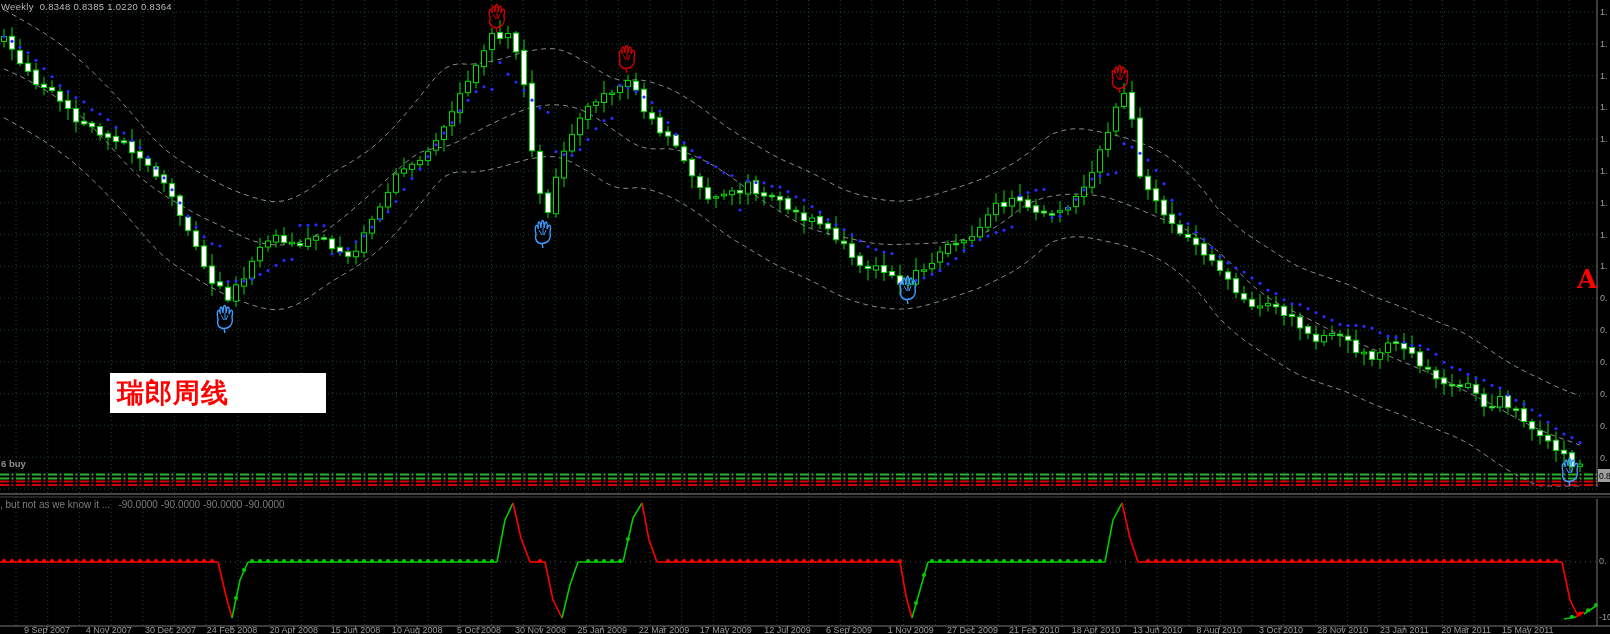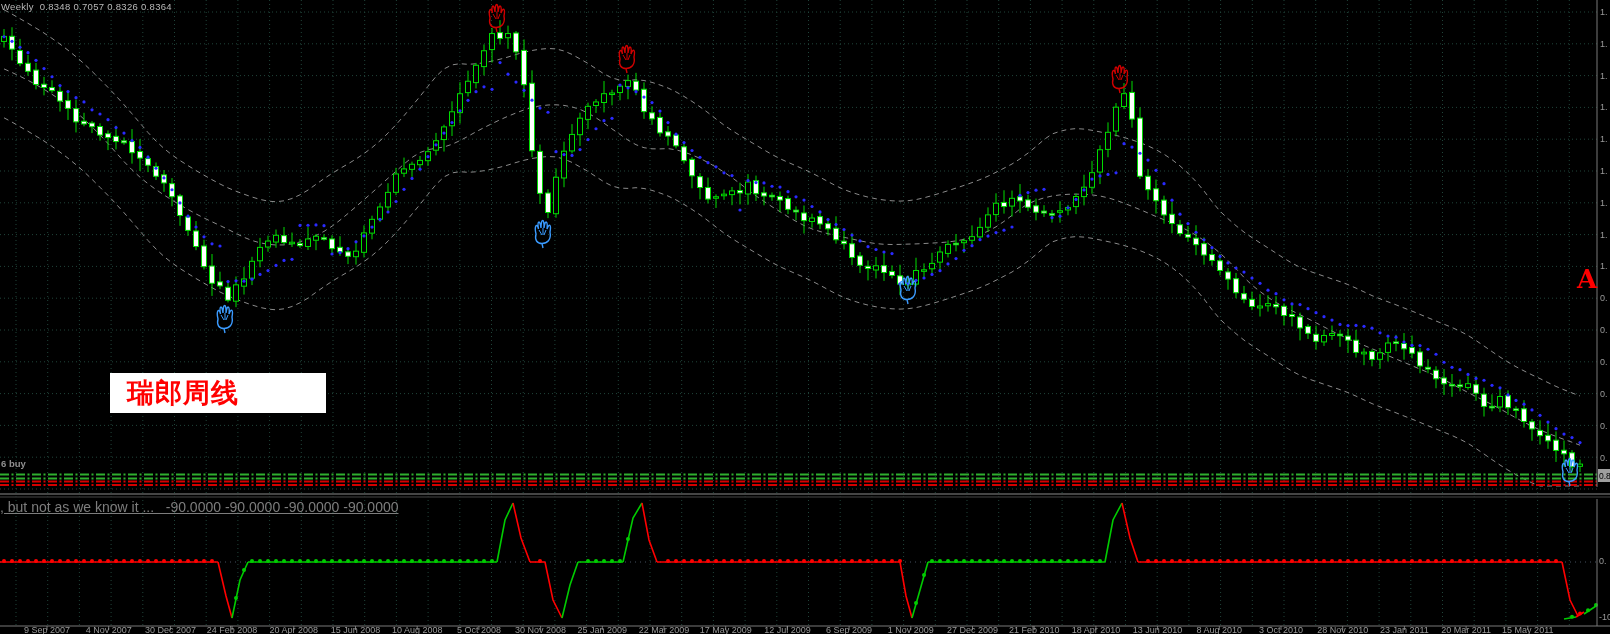--- a/index.html
+++ b/index.html
@@ -2,25 +2,25 @@
 <html><head>
 <meta charset="utf-8">
 <style>
   html,body{margin:0;padding:0;background:#000;}
   #stage{position:relative;width:1610px;height:634px;background:#000;overflow:hidden;
          font-family:"Liberation Sans",sans-serif;}
   #chart-svg{position:absolute;left:0;top:0;}
   .ohlc{position:absolute;left:1px;top:1px;font-size:9.5px;color:#b9b9b9;letter-spacing:.3px;white-space:pre;}
   .trade{position:absolute;left:1px;top:458px;font-size:9.5px;color:#8f8f8f;font-weight:bold;}
   .annot{position:absolute;left:110px;top:373px;width:216px;height:40px;background:#fff;}
-  .annot span{display:block;font-weight:bold;font-size:27px;line-height:40px;padding-left:17px;
+  .annot span{display:block;font-weight:bold;font-size:27px;line-height:40px;padding-left:7px;
               color:#f00;letter-spacing:1px;white-space:nowrap;overflow:hidden;}
   .amark{position:absolute;left:1577px;top:264px;font-family:"DejaVu Serif",serif;
          font-weight:bold;font-size:26px;color:#ff0000;}
-  .indhead{position:absolute;left:0px;top:499px;font-size:14px;color:#7d7d7d;white-space:pre;text-decoration:underline;}
+  .indhead{position:absolute;left:0px;top:499px;font-size:10px;color:#7d7d7d;white-space:pre;}
   .splitter{position:absolute;left:0;top:492px;width:1610px;height:7px;background:transparent;}
   .tax{position:absolute;left:0;top:620px;width:1610px;height:14px;}
   .pax{position:absolute;left:1597px;top:0;width:13px;height:620px;}
   svg text{font-family:"Liberation Sans",sans-serif;}
 </style>
 </head>
 <body>
 
 <div id="stage">
   <svg id="chart-svg" width="1610" height="634">
@@ -1813,21 +1813,21 @@
         <line x1="1342.7" y1="626" x2="1342.7" y2="630" stroke="#787878" stroke-width="1"></line>
         <text x="1342.7" y="633" fill="#9a9a9a" font-size="9px" text-anchor="middle">28 Nov 2010</text>
         <line x1="1404.4" y1="626" x2="1404.4" y2="630" stroke="#787878" stroke-width="1"></line>
         <text x="1404.4" y="633" fill="#9a9a9a" font-size="9px" text-anchor="middle">23 Jan 2011</text>
         <line x1="1466.1000000000001" y1="626" x2="1466.1000000000001" y2="630" stroke="#787878" stroke-width="1"></line>
         <text x="1466.1000000000001" y="633" fill="#9a9a9a" font-size="9px" text-anchor="middle">20 Mar 2011</text>
         <line x1="1527.8000000000002" y1="626" x2="1527.8000000000002" y2="630" stroke="#787878" stroke-width="1"></line>
         <text x="1527.8000000000002" y="633" fill="#9a9a9a" font-size="9px" text-anchor="middle">15 May 2011</text>
       </g>
     </svg>
-  <div class="ohlc">Weekly  0.8348 0.7057 0.8326 0.8364</div>
+  <div class="ohlc">Weekly  0.8348 0.8385 1.0220 0.8364</div>
   <div class="trade">6 buy</div>
   <div class="annot">
     <span>瑞郎周线</span>
   </div>
   <div class="amark">A</div>
   <div class="indhead">, but not as we know it ...   -90.0000 -90.0000 -90.0000 -90.0000</div>
   <div class="splitter"></div>
   <div class="tax"></div>
   <div class="pax"></div>
 </div>

